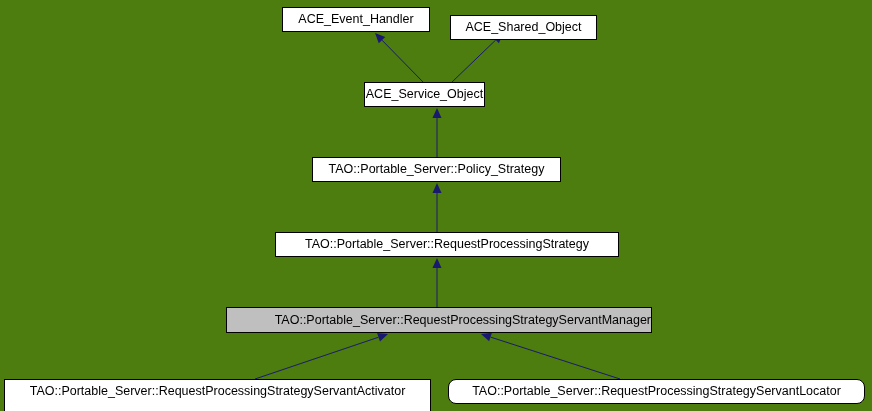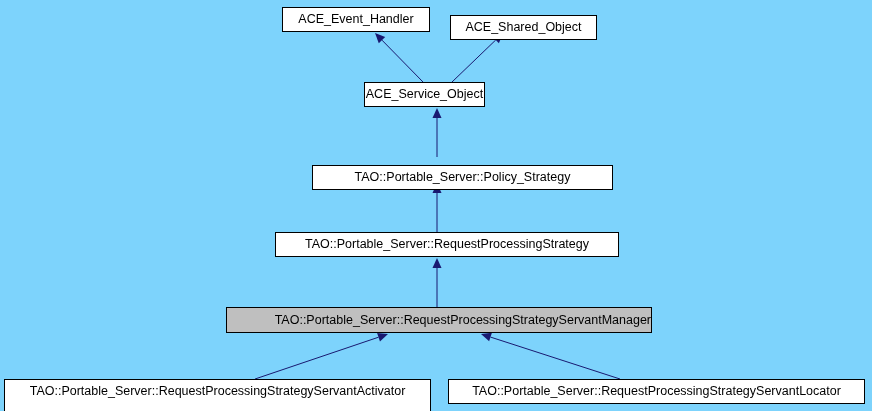--- a/index.html
+++ b/index.html
@@ -4,21 +4,21 @@
 <style>
   html, body {
     margin: 0;
     padding: 0;
     background: #ffffff;
   }
   #stage {
     position: relative;
     width: 872px;
     height: 411px;
-    background: #7dd3fc;
+    background: #4d7c0f;
     overflow: hidden;
     font-family: "Liberation Sans", sans-serif;
   }
   #edge-layer {
     position: absolute;
     left: 0;
     top: 0;
     width: 872px;
     height: 411px;
     pointer-events: none;
@@ -56,18 +56,18 @@
       <line x1="437" y1="307" x2="437" y2="268" stroke="#191970" stroke-width="1"></line>
       <polygon points="437,258 441.5,268 432.5,268" fill="#191970"></polygon>
       <line x1="255" y1="379" x2="378.5275076140636" y2="337.2049786268206" stroke="#191970" stroke-width="1"></line>
       <polygon points="388,334 379.96974799613287,341.467600200492 377.08526723199435,332.94235705314924" fill="#191970"></polygon>
       <line x1="620" y1="379" x2="490.5138554299478" y2="337.0800251391917" stroke="#191970" stroke-width="1"></line>
       <polygon points="481,334 491.8998667425841,332.79879019571524 489.1278441173115,341.3612600826682" fill="#191970"></polygon>
     </svg>
 <div class="node" style="left: 282px; top: 7px; width: 148px; height: 25px; line-height: 23px;">ACE_Event_Handler</div>
     <div class="node" style="left: 450px; top: 15px; width: 147px; height: 25px; line-height: 23px;">ACE_Shared_Object</div>
     <div class="node" style="left: 364px; top: 82px; width: 121px; height: 25px; line-height: 23px;">ACE_Service_Object</div>
-    <div class="node" style="left: 312px; top: 157px; width: 301px; height: 25px; line-height: 23px; margin-top: 8px;">TAO::Portable_Server::Policy_Strategy</div>
+    <div class="node" style="left: 312px; top: 157px; width: 249px; height: 25px; line-height: 23px;">TAO::Portable_Server::Policy_Strategy</div>
     <div class="node" style="left: 275px; top: 232px; width: 344px; height: 25px; line-height: 23px;">TAO::Portable_Server::RequestProcessingStrategy</div>
     <div class="node highlighted" style="left: 226px; top: 307px; width: 426px; height: 26px; line-height: 24px; text-align: right;">TAO::Portable_Server::RequestProcessingStrategyServantManager</div>
     <div class="node" style="left: 4px; top: 379px; width: 427px; height: 36px; line-height: 23px;">TAO::Portable_Server::RequestProcessingStrategyServantActivator</div>
-    <div class="node" style="left: 448px; top: 379px; width: 417px; height: 25px; line-height: 23px;">TAO::Portable_Server::RequestProcessingStrategyServantLocator</div>
+    <div class="node" style="left: 448px; top: 379px; width: 417px; height: 25px; line-height: 23px; border-radius: 8px;">TAO::Portable_Server::RequestProcessingStrategyServantLocator</div>
   </div>
 
 </body></html>

